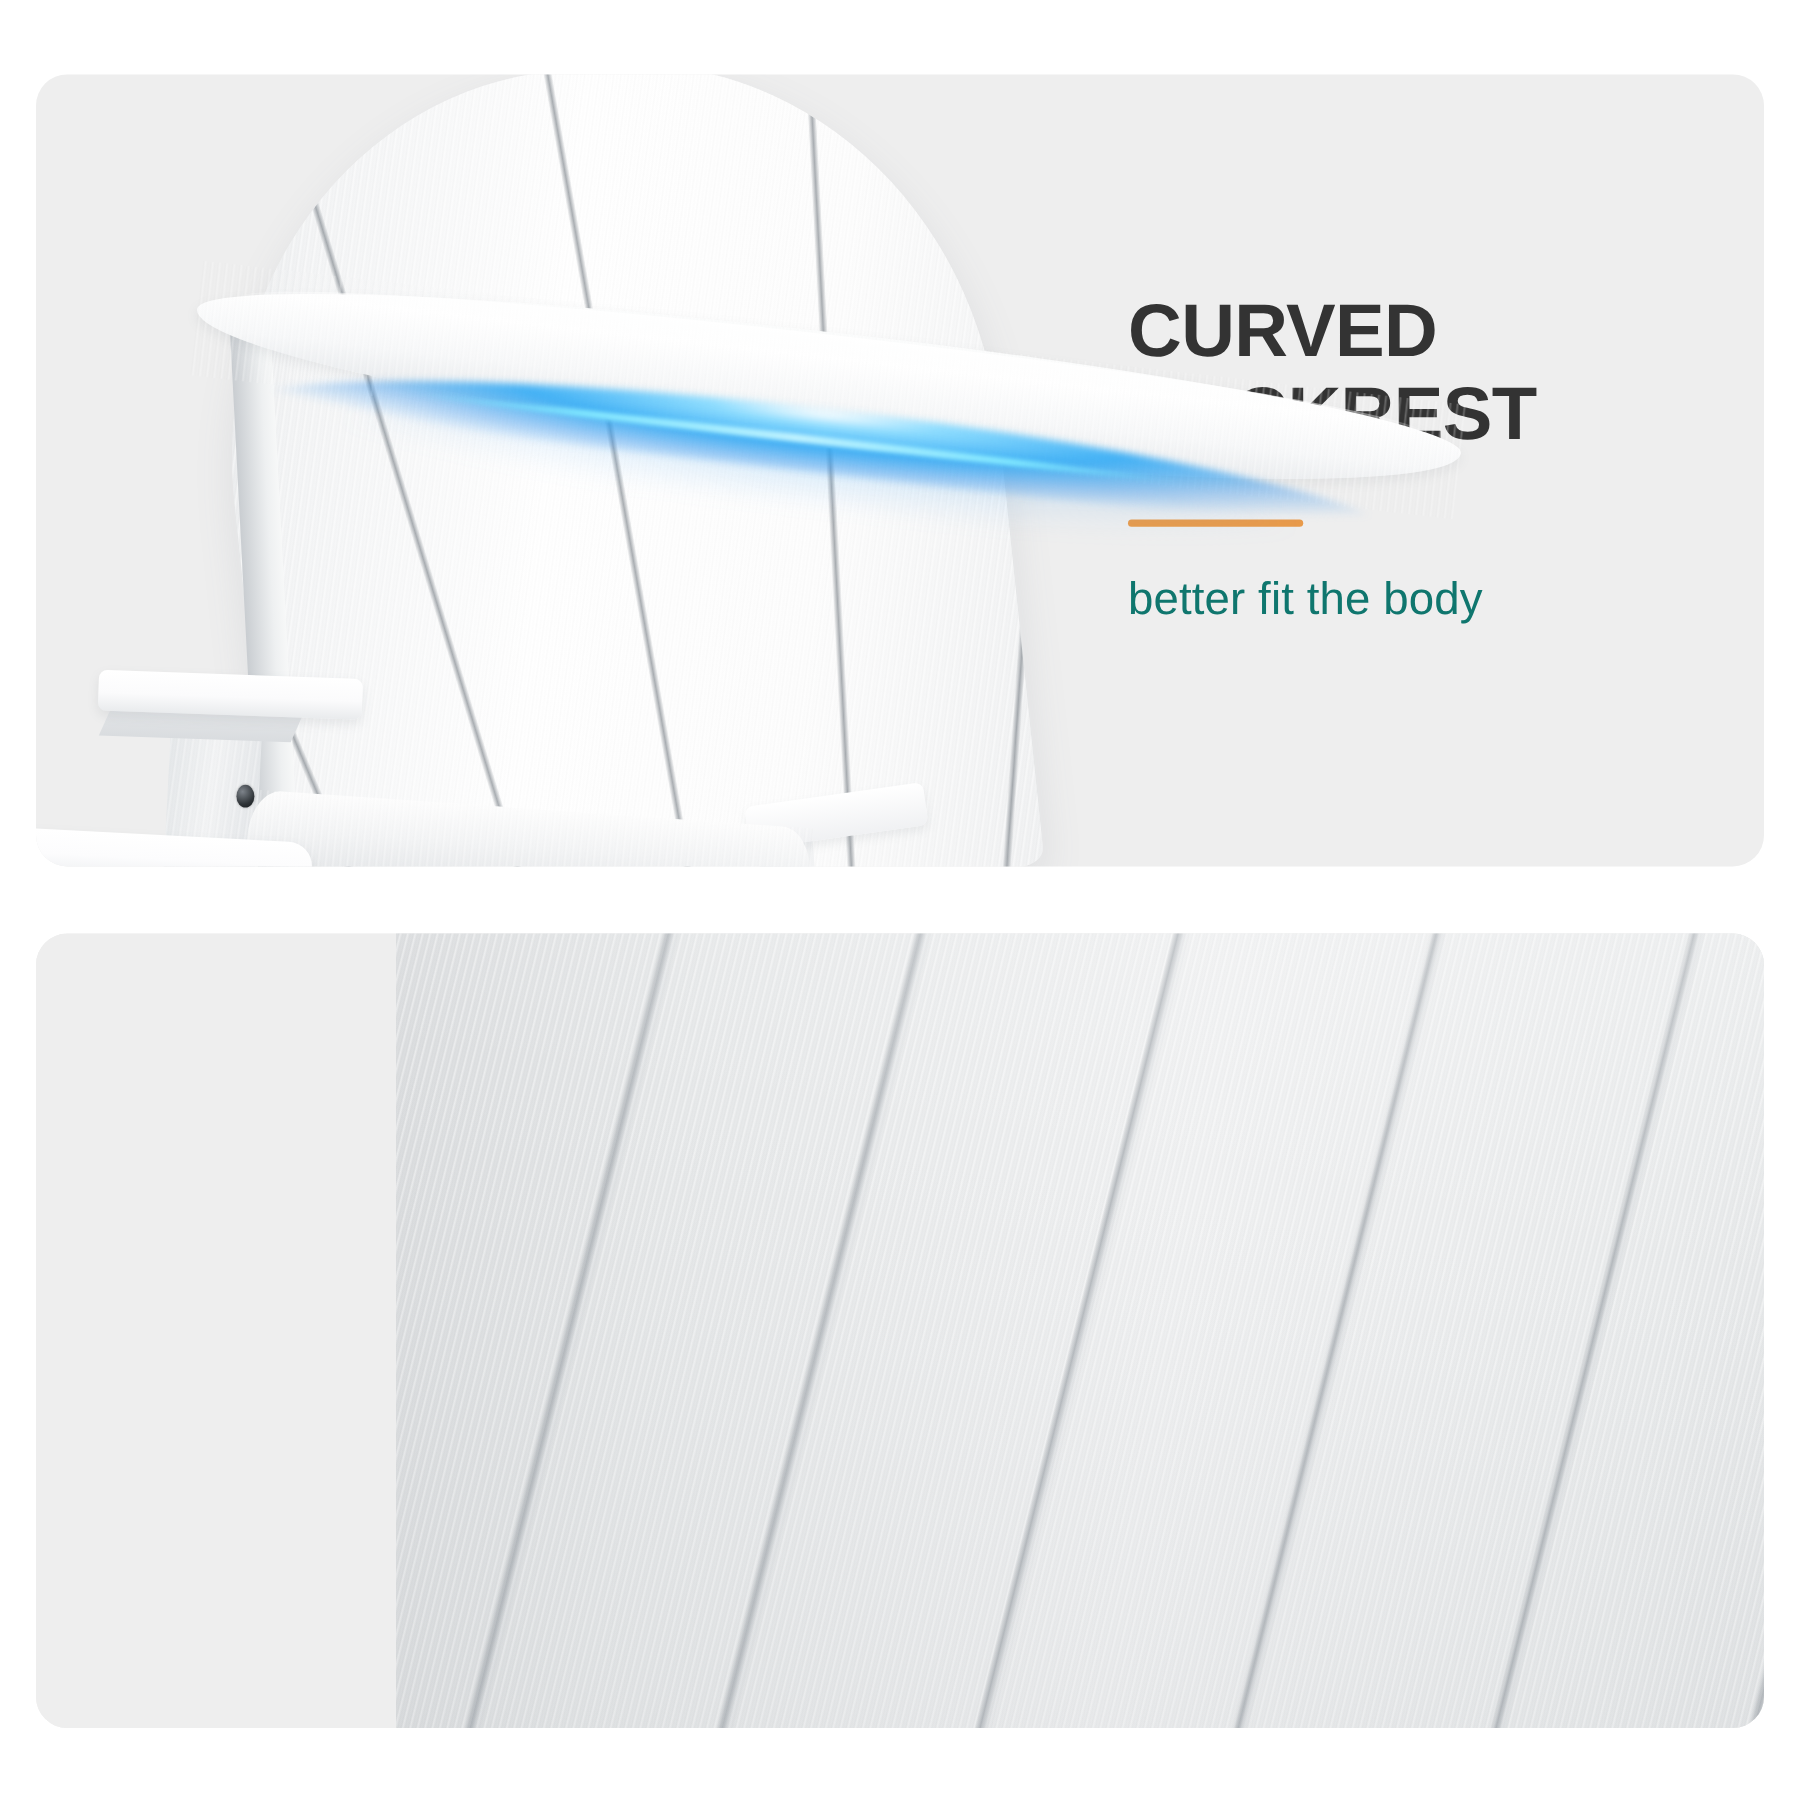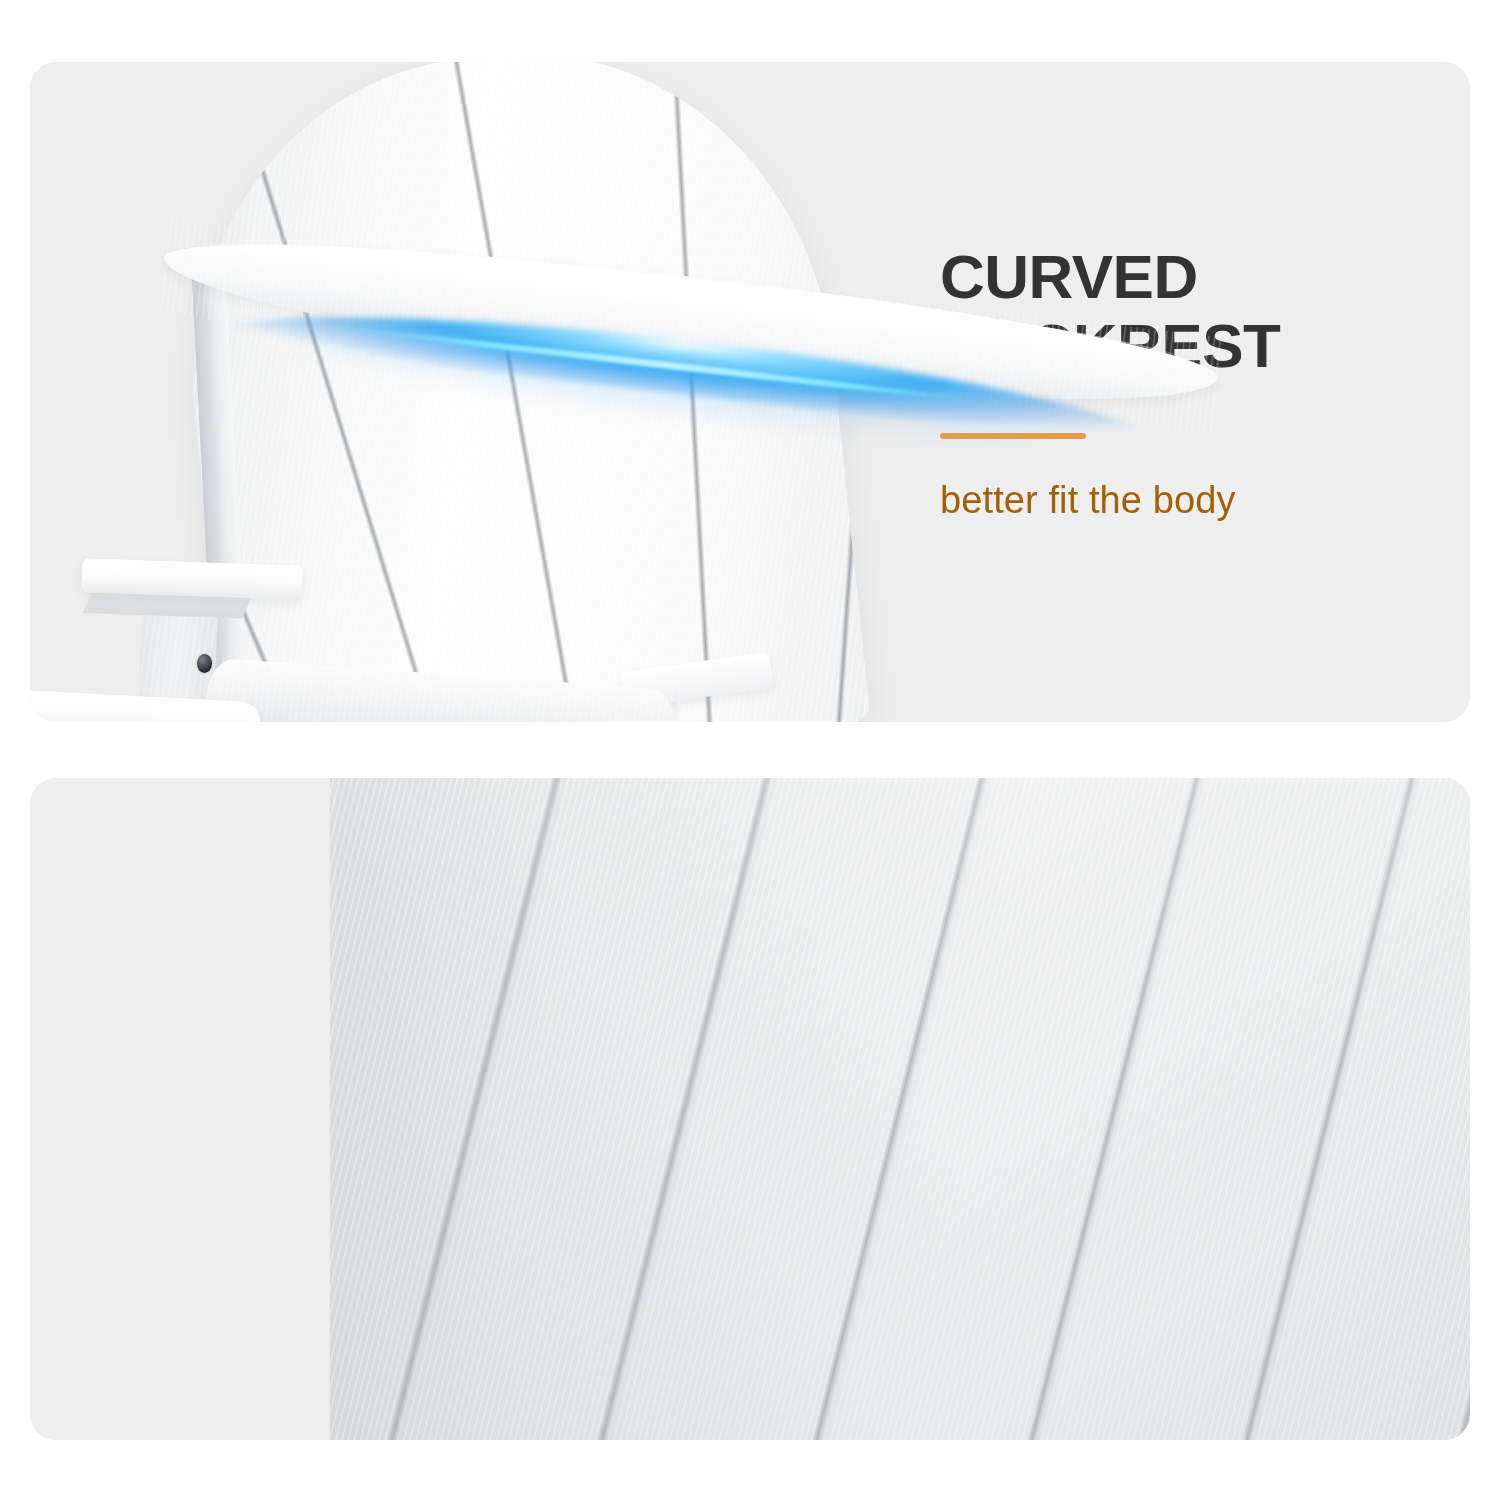--- a/index.html
+++ b/index.html
@@ -36,21 +36,21 @@
   .rule {
     height:6px;
     width:146px;
     background:#e89a4a;
     border-radius:3px;
     margin-top:52px;
   }
   .subtitle {
     font-size:38px;
     font-weight:400;
-    color:#a16207;
+    color:#0f766e;
     margin-top:40px;
     letter-spacing:0.1px;
   }
 
   
   .grain {
     position:absolute; inset:0;
     background:
       repeating-linear-gradient(var(--ga,100deg),
         rgba(255,255,255,0) 0px,

